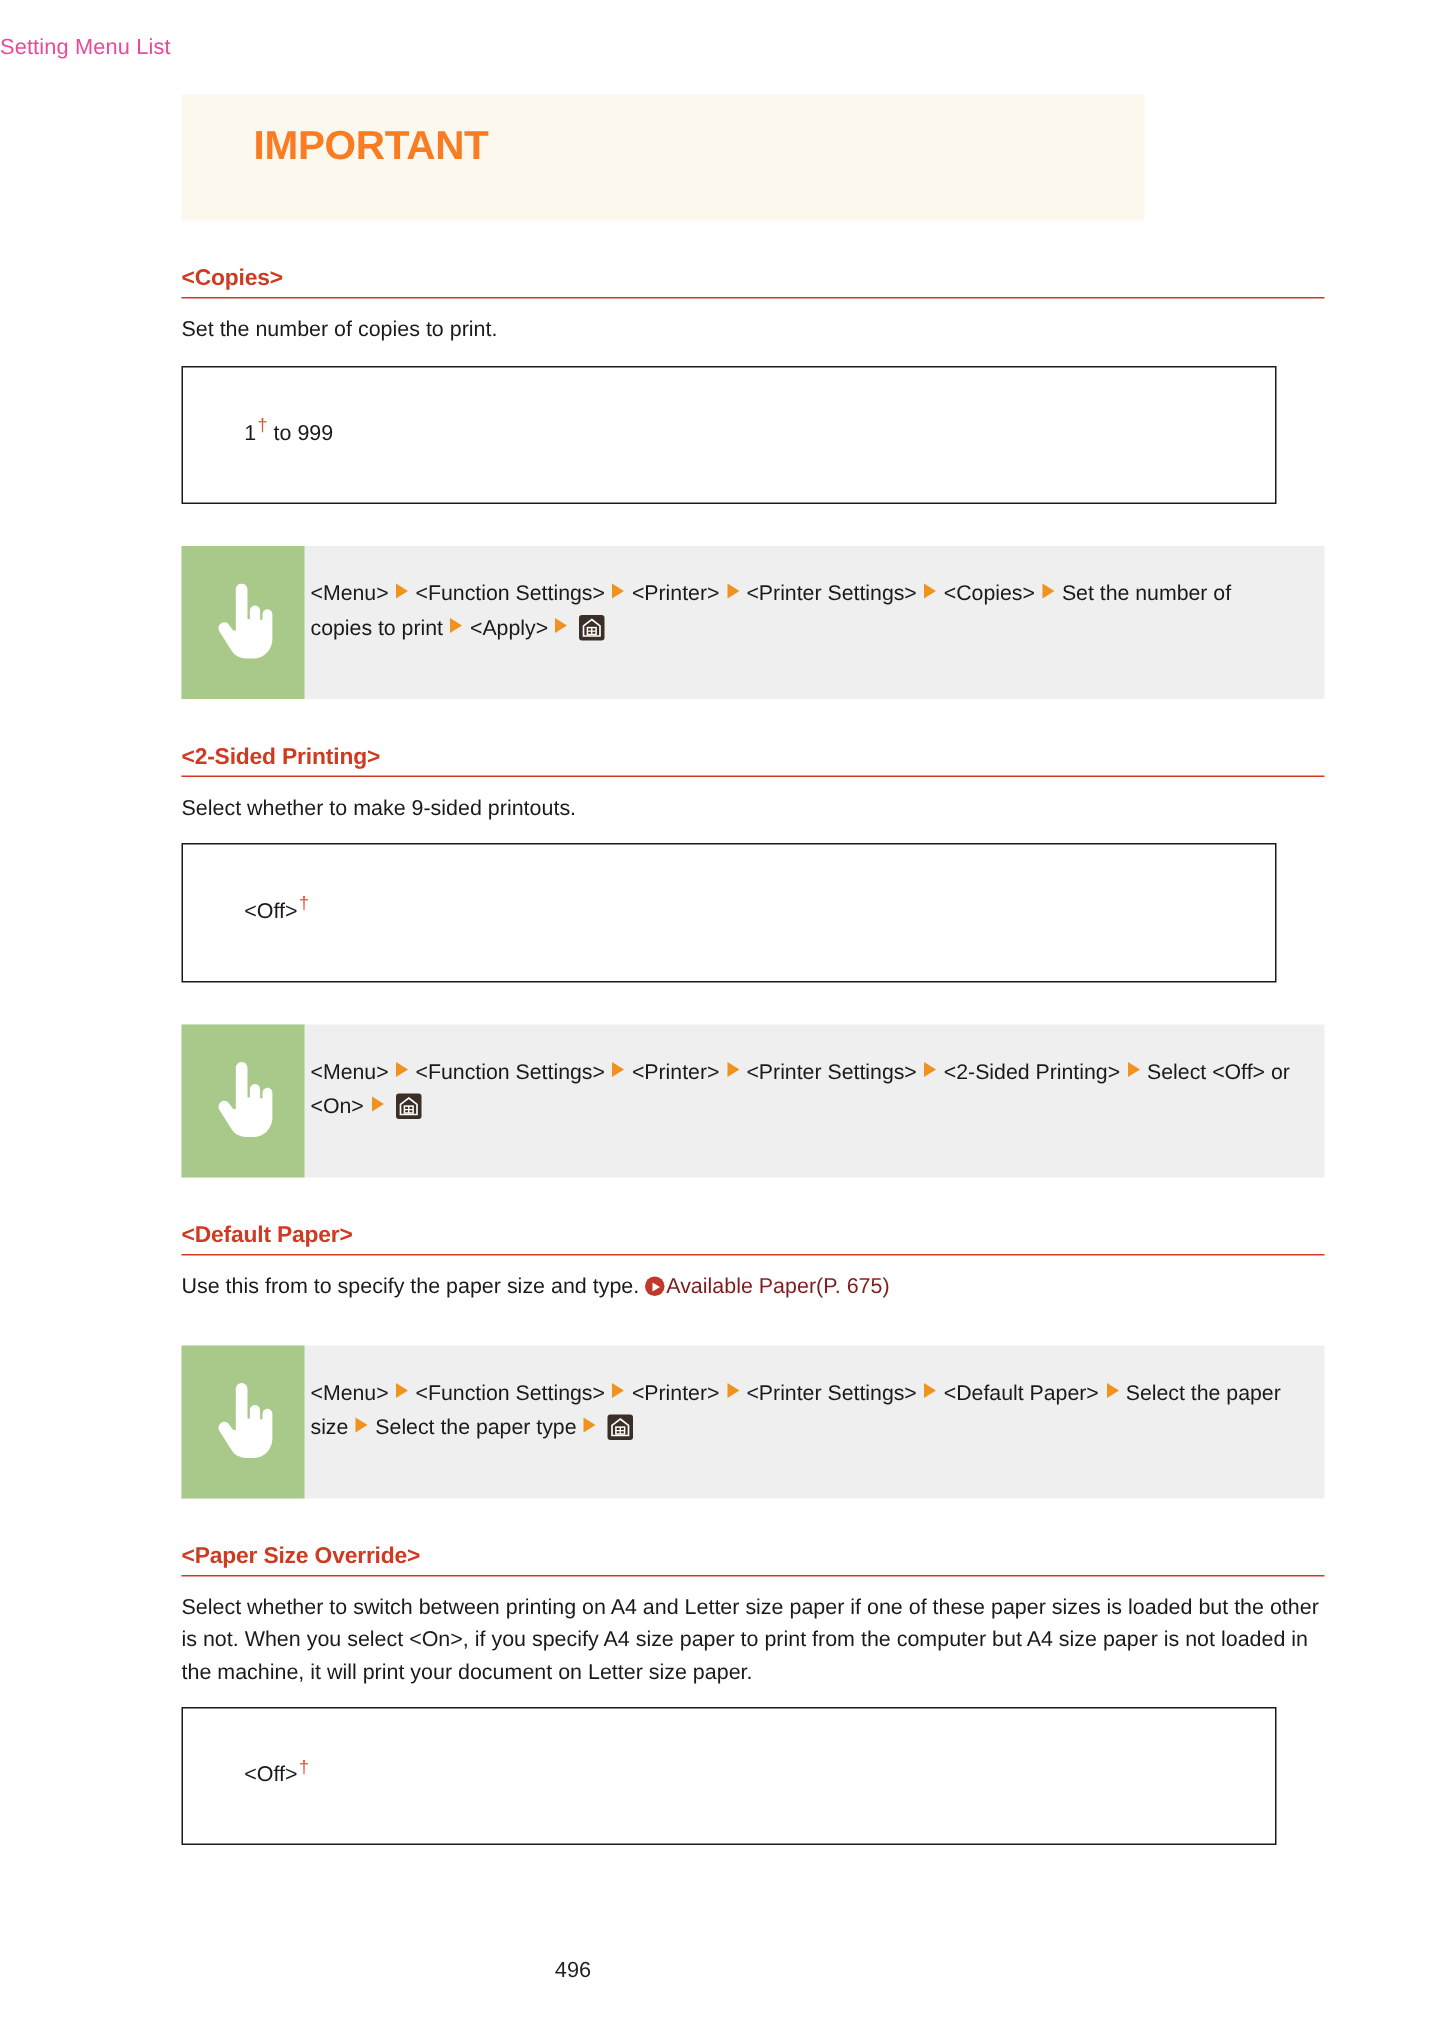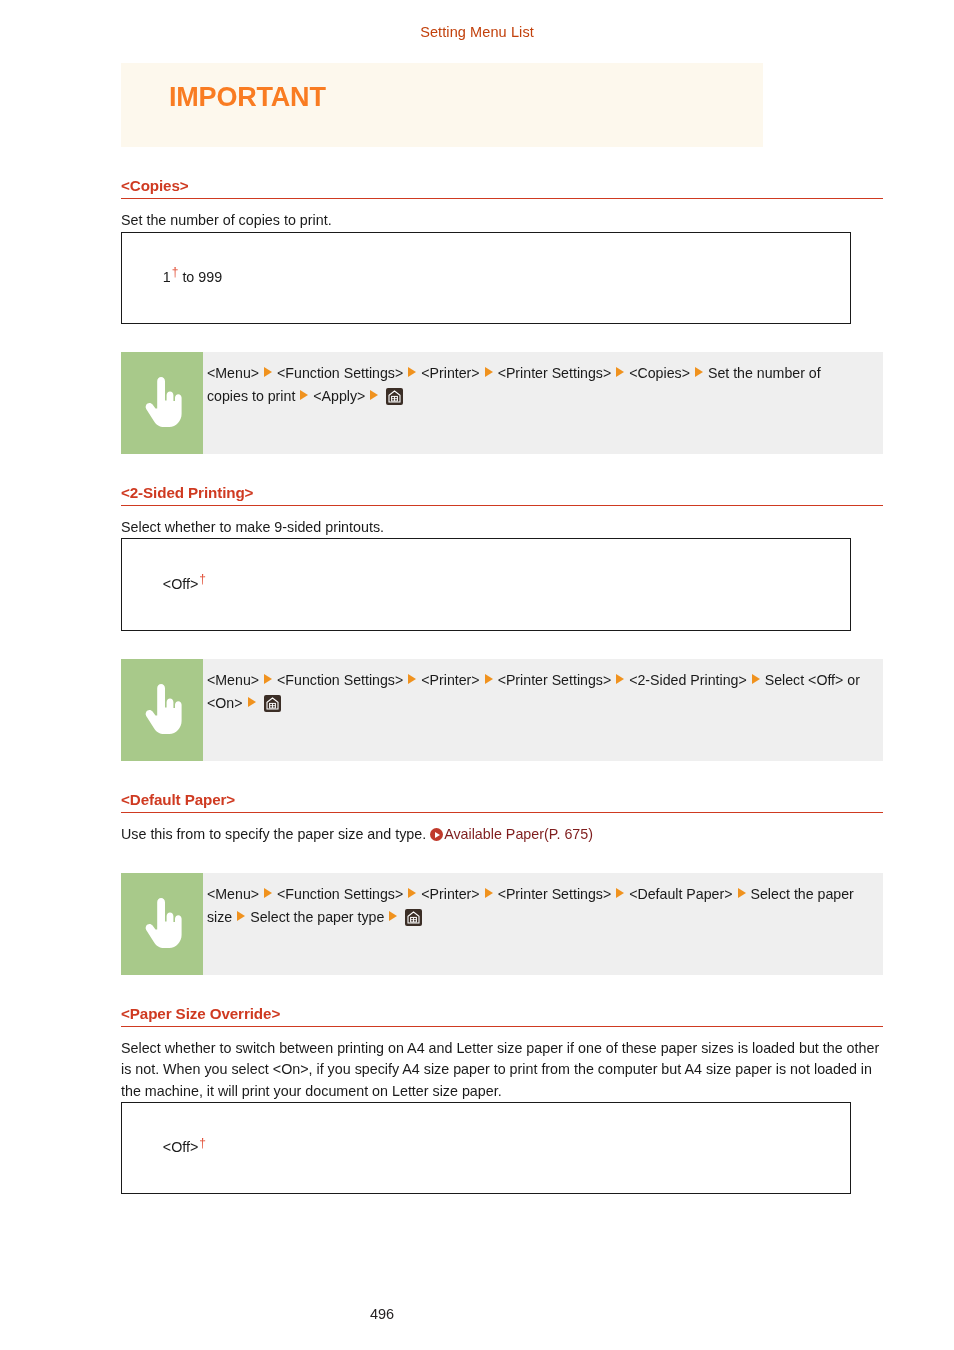--- a/index.html
+++ b/index.html
@@ -15,23 +15,23 @@
     color: #1a1a1a;
     -webkit-font-smoothing: antialiased;
   }
 
   
   .page-header {
     position: absolute;
     top: 24px;
     left: 0;
     width: 954px;
-    text-align: center;
+    text-align: left;
     font-size: 14.5px;
-    color: #c2410c;
+    color: #ec4899;
     letter-spacing: .1px;
   }
 
   
   .content {
     position: absolute;
     top: 63px;
     left: 121px;
     width: 762px;
   }
@@ -91,21 +91,21 @@
     line-height: 1.48;
     margin-top: 11px;
     color: #1a1a1a;
   }
 
   
   .value-box {
     border: 1.6px solid #1a1a1a;
     box-sizing: border-box;
     width: 730px;
-    margin-top: 0;
+    margin-top: 12px;
     padding: 8px 9px 9px 9px;
   }
   .value-box .row {
     font-size: 14.3px;
     line-height: 1.72;
     color: #1a1a1a;
     white-space: pre-wrap;
   }
   .dagger {
     color: #e2523a;
@@ -130,20 +130,21 @@
     background: #a8c98a;
     display: flex;
     align-items: center;
     justify-content: center;
   }
   .hand-icon svg { display: block; }
   .nav-text {
     flex: 1;
     padding: 0 18px 14px 4px;
     display: flex;
+    align-items: center;
     font-size: 14.2px;
     line-height: 1.62;
     color: #1a1a1a;
   }
   .nav-text .inner { padding: 10px 0; }
 
   
   .arrow {
     display: inline-block;
     width: 0;

